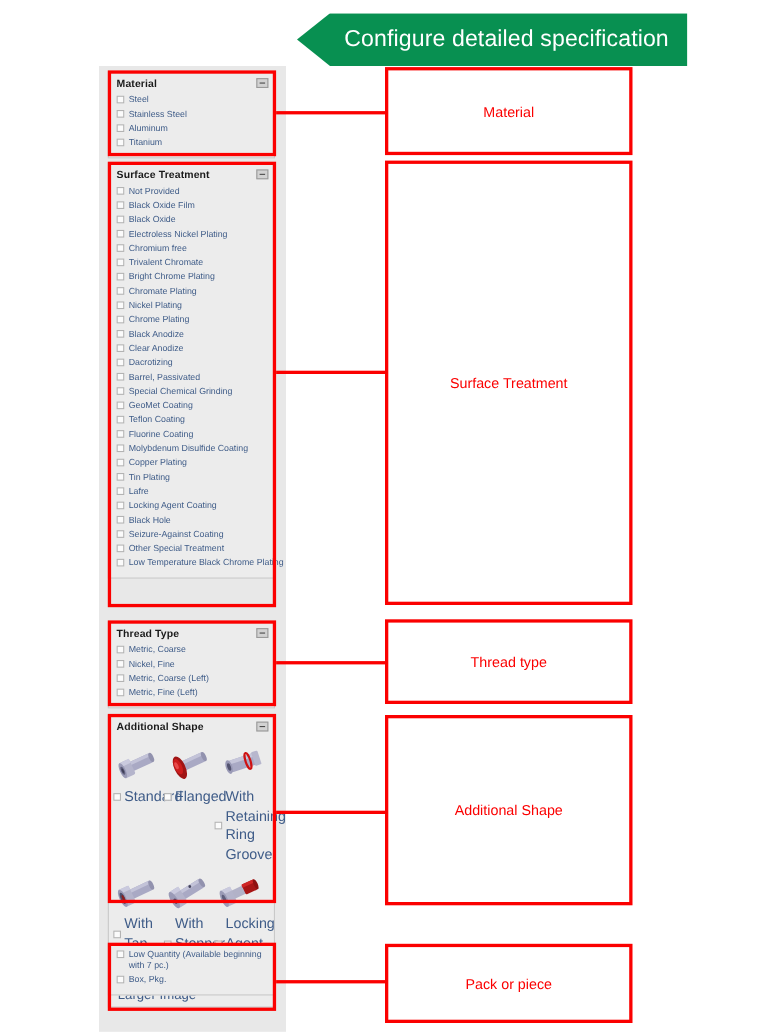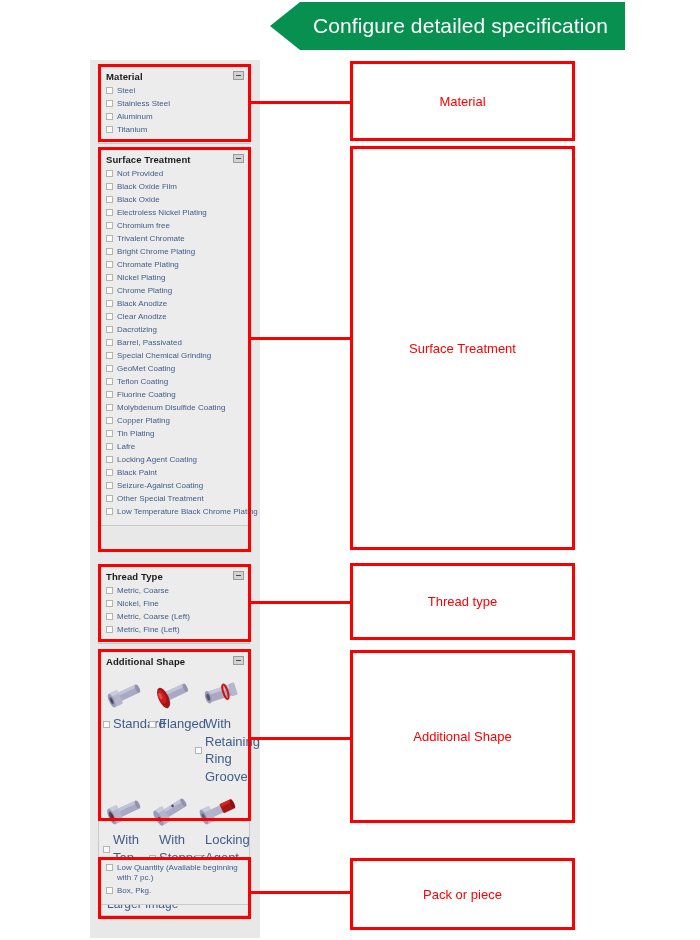--- a/index.html
+++ b/index.html
@@ -7,21 +7,21 @@
     width:700px;height:940px;
     background:#ffffff;
     font-family:"Liberation Sans", sans-serif;
     position:relative;
     overflow:hidden;
     -webkit-font-smoothing:antialiased;
   }
 
   
   #banner{
-    position:absolute;left:270px;top:2px;width:355px;height:48px;
+    position:absolute;left:270px;top:12px;width:355px;height:48px;
   }
   #banner .arrow{
     position:absolute;inset:0;
     background:#089051;
     clip-path:polygon(30px 0, 100% 0, 100% 100%, 30px 100%, 0 50%);
   }
   #banner .btxt{
     position:absolute;left:0;top:0;right:0;bottom:0;
     display:flex;align-items:center;justify-content:center;
     padding-left:26px;
@@ -255,21 +255,21 @@
       <label class="opt nowrap">
         <span class="cb"></span>
         <span class="lbl">Lafre</span>
       </label>
       <label class="opt nowrap">
         <span class="cb"></span>
         <span class="lbl">Locking Agent Coating</span>
       </label>
       <label class="opt nowrap">
         <span class="cb"></span>
-        <span class="lbl">Black Paint</span>
+        <span class="lbl">Black Hole</span>
       </label>
       <label class="opt nowrap">
         <span class="cb"></span>
         <span class="lbl">Seizure-Against Coating</span>
       </label>
       <label class="opt nowrap">
         <span class="cb"></span>
         <span class="lbl">Other Special Treatment</span>
       </label>
       <label class="opt nowrap">

